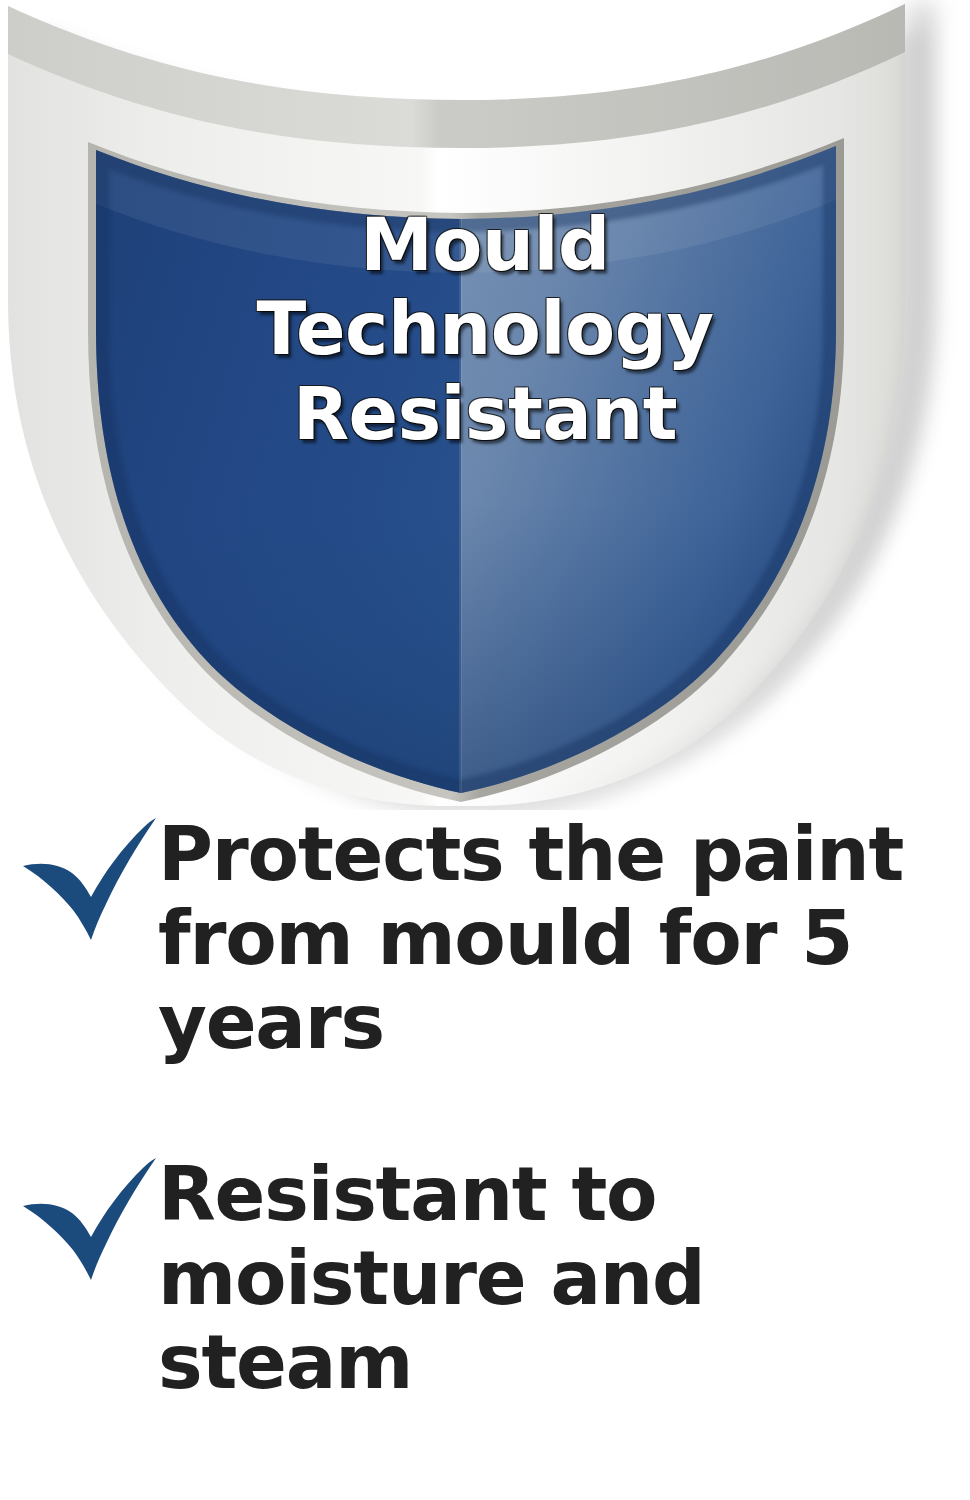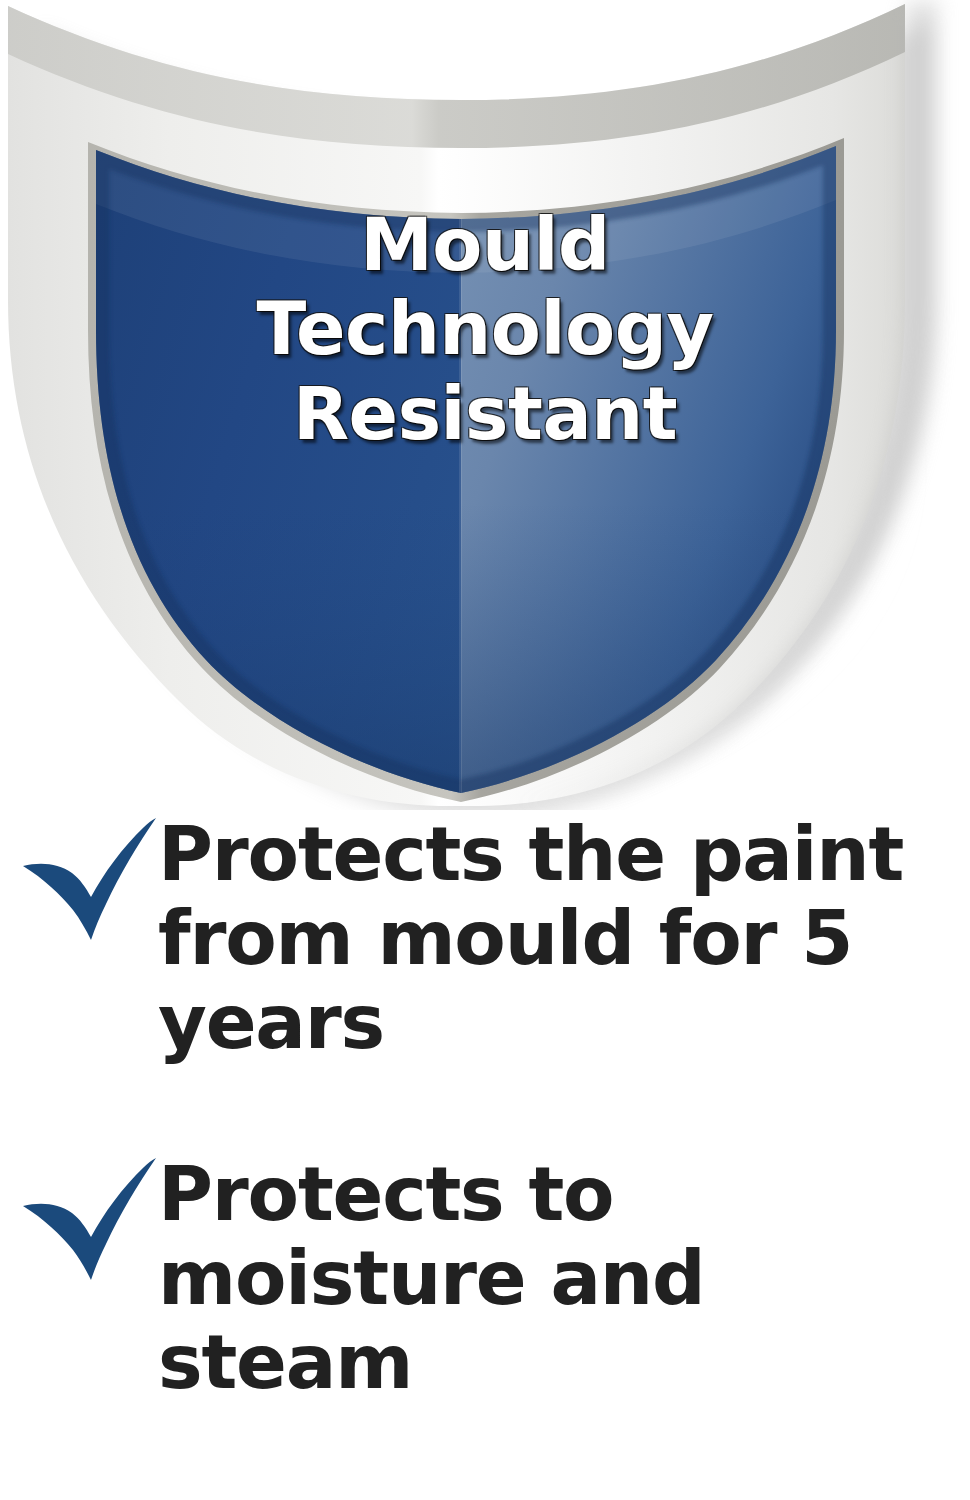--- a/index.html
+++ b/index.html
@@ -295,18 +295,18 @@
                    C 22,44 40,45 54,55
                    C 62,61 68,70 73,79
                    C 86,55 104,30 126,9
                    C 130,5 134,2 138,0
                    C 120,26 102,56 88,86
                    C 82,98 77,110 73,122
                    C 68,112 62,101 55,92
                    C 42,76 26,61 5,48 Z" fill="#1b4a7c"></path>
         </svg>
       </div>
-      <div class="bullet-text">Protects to moisture and steam</div>
+      <div class="bullet-text">Resistant to moisture and steam</div>
     </div>
 
   </div>
 
 </div>
 
 </body></html>

